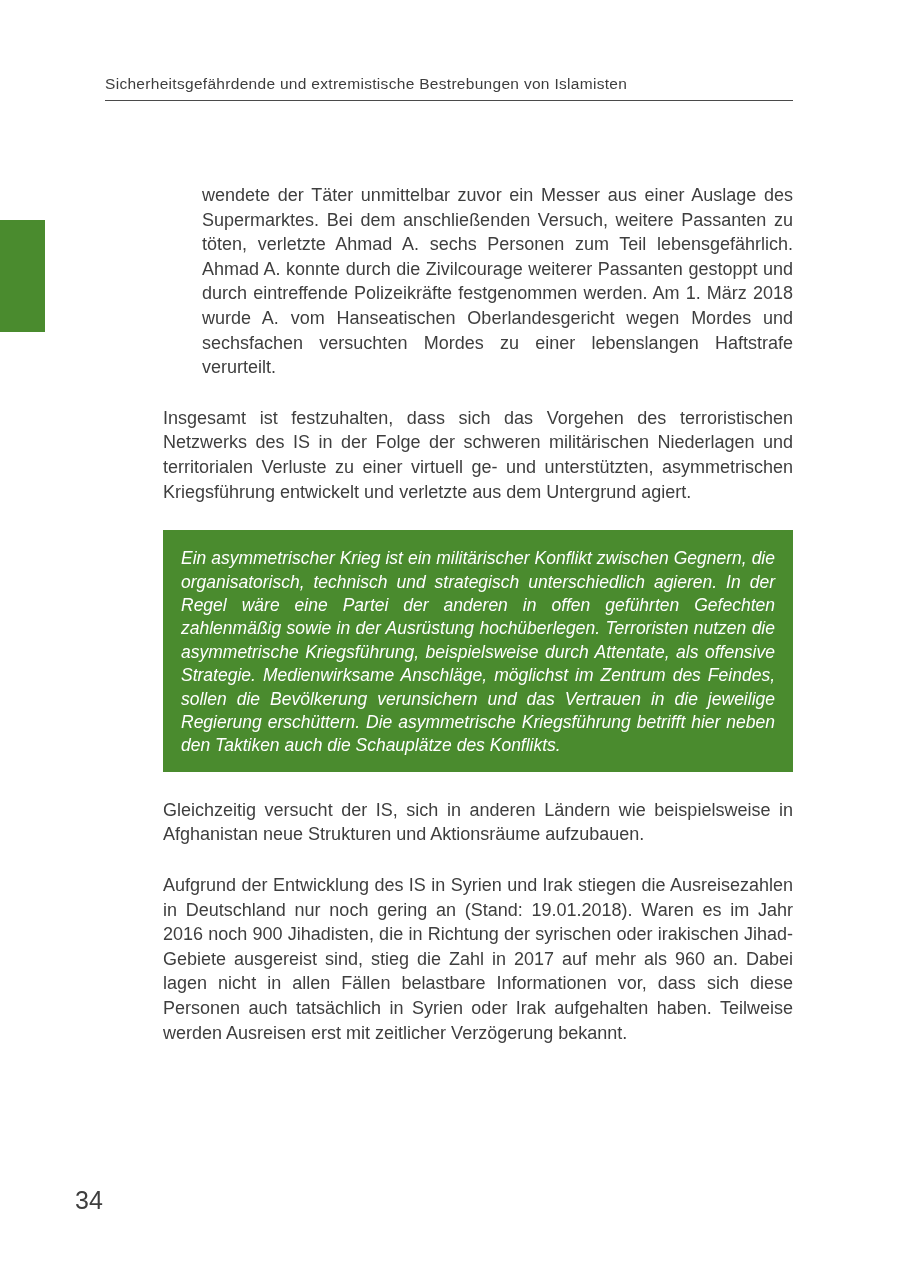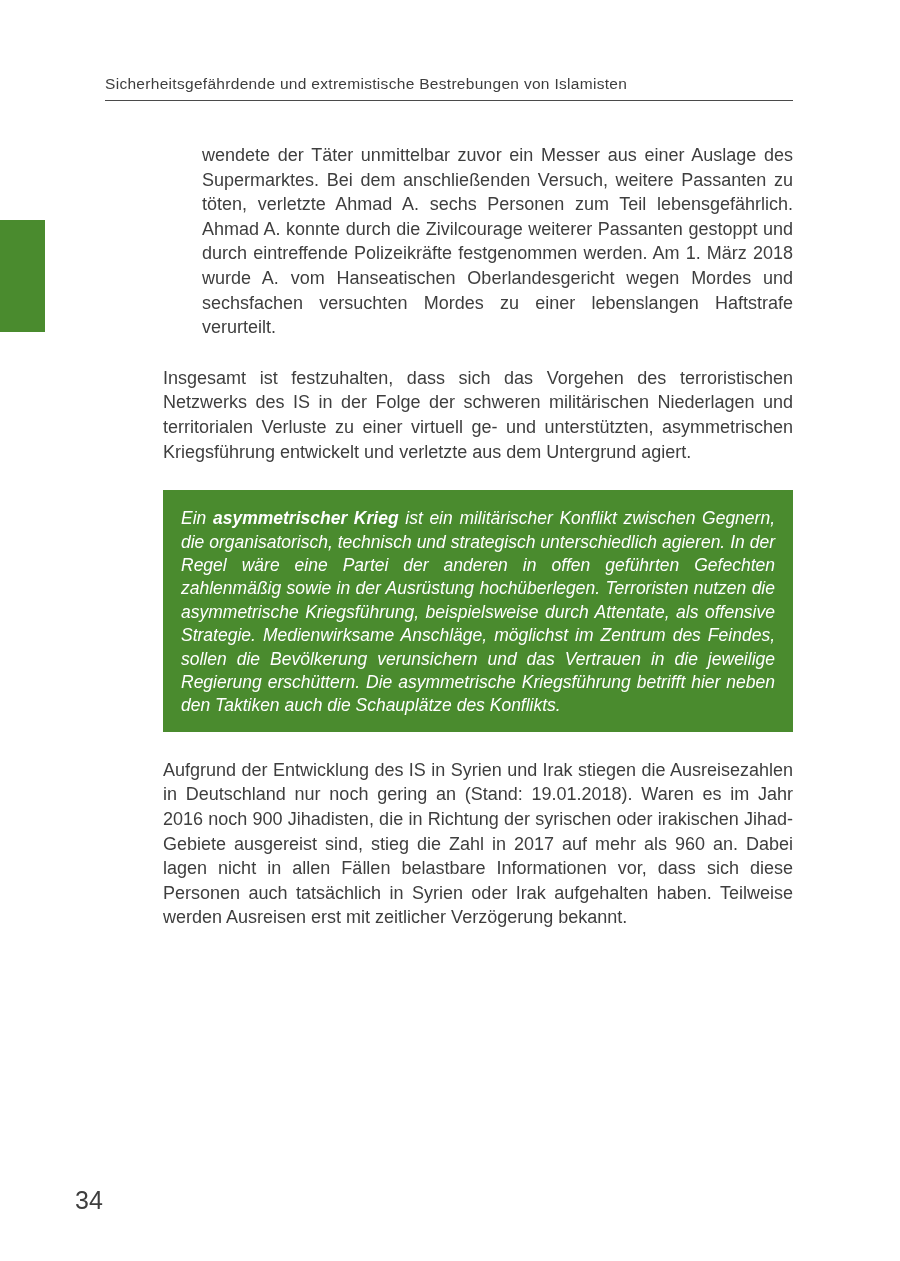--- a/index.html
+++ b/index.html
@@ -44,33 +44,34 @@
     font-size: 18px;
     line-height: 24.6px;
     text-align: justify;
     color: #3e3e3e;
   }
   .para {
     margin: 0 0 26px 0;
   }
   .para.indented {
     margin-left: 39px;
+    margin-top: 40px;
   }
   .callout {
     background: #4a8b2e;
     color: #ffffff;
     font-style: italic;
     font-size: 17.5px;
     line-height: 23.4px;
     padding: 17px 18px 14px 18px;
     margin: 14px 0 26px 0;
     text-align: justify;
   }
   .callout .term {
-    font-weight: bold;
+    font-weight: normal;
   }
   .page-number {
     position: absolute;
     left: 75px;
     top: 1186px;
     font-size: 25px;
     color: #3e3e3e;
   }
 </style>
 </head>
@@ -85,20 +86,21 @@
   <div class="content">
 
     <p class="para indented">wendete der Täter unmittelbar zuvor ein Messer aus einer Auslage des Supermarktes. Bei dem anschließenden Versuch, weitere Passanten zu töten, verletzte Ahmad A. sechs Personen zum Teil lebensgefährlich. Ahmad A. konnte durch die Zivilcourage weiterer Passanten gestoppt und durch eintreffende Polizeikräfte festgenommen werden. Am 1. März 2018 wurde A. vom Hanseatischen Oberlandesgericht wegen Mordes und sechsfachen versuchten Mordes zu einer lebenslangen Haftstrafe verurteilt.</p>
 
     <p class="para">Insgesamt ist festzuhalten, dass sich das Vorgehen des terroristischen Netzwerks des IS in der Folge der schweren militärischen Niederlagen und territorialen Verluste zu einer virtuell ge- und unterstützten, asymmetrischen Kriegsführung entwickelt und verletzte aus dem Untergrund agiert.</p>
 
     <div class="callout">
       <span>Ein </span><span class="term">asymmetrischer Krieg</span><span> ist ein militärischer Konflikt zwischen Gegnern, die organisatorisch, technisch und strategisch unterschiedlich agieren. In der Regel wäre eine Partei der anderen in offen geführten Gefechten zahlenmäßig sowie in der Ausrüstung hochüberlegen. Terroristen nutzen die asymmetrische Kriegsführung, beispielsweise durch Attentate, als offensive Strategie. Medienwirksame Anschläge, möglichst im Zentrum des Feindes, sollen die Bevölkerung verunsichern und das Vertrauen in die jeweilige Regierung erschüttern. Die asymmetrische Kriegsführung betrifft hier neben den Taktiken auch die Schauplätze des Konflikts.</span>
     </div>
 
+    <p class="para">Gleichzeitig versucht der IS, sich in anderen Ländern wie beispielsweise in Afghanistan neue Strukturen und Aktionsräume aufzubauen.</p>
 
     <p class="para">Aufgrund der Entwicklung des IS in Syrien und Irak stiegen die Ausreisezahlen in Deutschland nur noch gering an (Stand: 19.01.2018). Waren es im Jahr 2016 noch 900 Jihadisten, die in Richtung der syrischen oder irakischen Jihad-Gebiete ausgereist sind, stieg die Zahl in 2017 auf mehr als 960 an. Dabei lagen nicht in allen Fällen belastbare Informationen vor, dass sich diese Personen auch tatsächlich in Syrien oder Irak aufgehalten haben. Teilweise werden Ausreisen erst mit zeitlicher Verzögerung bekannt.</p>
 
 
   </div>
 
   <div class="page-number">34</div>
 
 </div>
 

